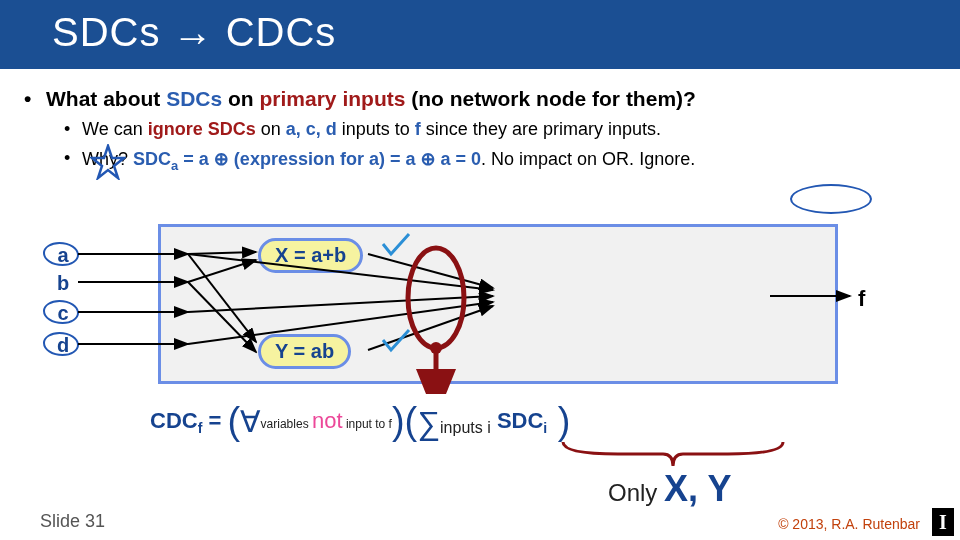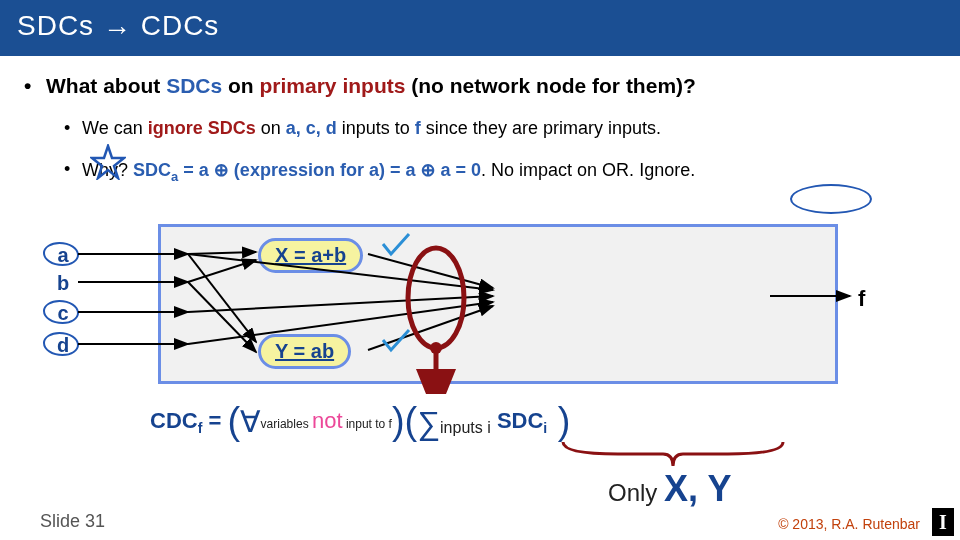--- a/index.html
+++ b/index.html
@@ -7,22 +7,22 @@
     width: 960px;
     height: 540px;
     font-family: Arial, Helvetica, sans-serif;
     background: #fff;
     position: relative;
     overflow: hidden;
   }
   .title-bar {
     background: #1b4f93;
     color: #fff;
-    padding: 10px 40px 14px 17px;
-    font-size: 28px;
+    padding: 10px 40px 14px 52px;
+    font-size: 40px;
     font-weight: 400;
     letter-spacing: 1px;
   }
   .arrow-glyph { font-family: Arial; }
   .content {
     padding: 18px 44px 0 24px;
   }
   .bullet-main {
     font-size: 21px;
     font-weight: bold;
@@ -33,21 +33,21 @@
   .bullet-main::before {
     content: "•";
     position: absolute;
     left: -22px;
     top: 0;
   }
   .bullet-sub {
     font-size: 18px;
     color: #000;
     margin-left: 58px;
-    margin-top: 20px;
+    margin-top: 8px;
     position: relative;
   }
   .bullet-sub::before {
     content: "•";
     position: absolute;
     left: -18px;
     top: 0;
   }
   .c-blue { color: #2a5db0; font-weight: bold; }
   .c-red  { color: #a01a1a; font-weight: bold; }
@@ -92,21 +92,20 @@
   .node {
     position: absolute;
     background: #f6f3a0;
     border: 3px solid #6b8ee6;
     border-radius: 50px;
     text-align: center;
     font-size: 20px;
     font-weight: bold;
     color: #16438f;
     padding: 3px 14px;
-    text-decoration: underline;
   }
   .node-x { left: 220px; top: 14px; }
   .node-y { left: 220px; top: 110px; }
   .node-f { left: 460px; top: 55px; width: 270px;}
   .node-f .fx { color: #b00; }
   .node-f .fy { color: #16438f; }
   .out-f {
     position: absolute;
     left: 820px; top: 62px;
     font-size: 22px; font-weight: bold;

